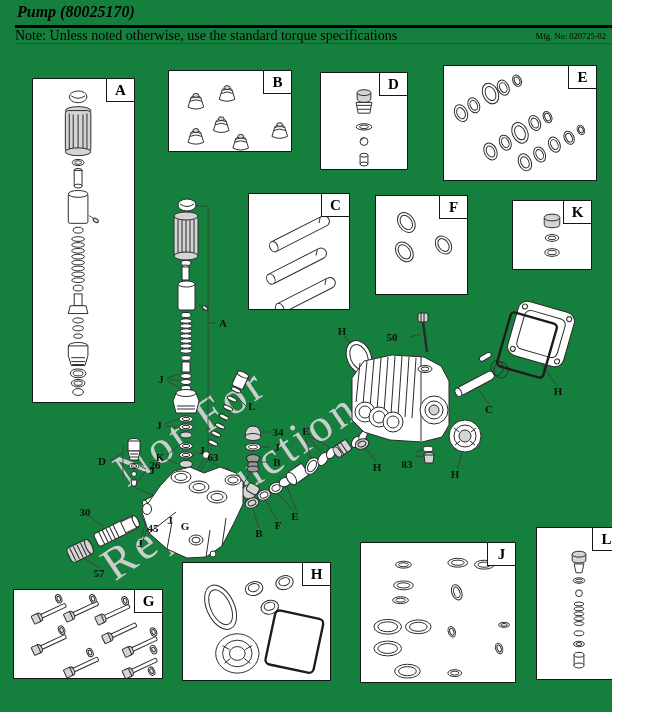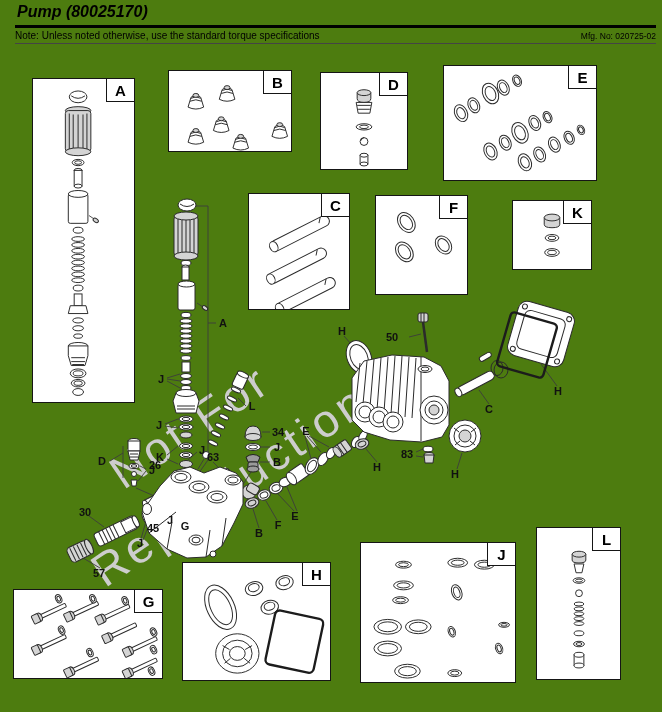--- a/index.html
+++ b/index.html
@@ -1,21 +1,21 @@
 <!DOCTYPE html>
 <html><head>
 <meta charset="utf-8">
 <style>
   html,body{margin:0;padding:0;background:#fff;}
-  .page{position:relative;width:662px;height:712px;background:#4d7c0f;overflow:hidden;
-        font-family:Liberation Sans, sans-serif;color:#000;}
+  .page{position:relative;width:612px;height:712px;background:#15803d;overflow:hidden;
+        font-family:Liberation Serif, serif;color:#000;}
   
   .title{position:absolute;left:17px;top:3px;font-size:16px;font-weight:bold;font-style:italic;z-index:5;}
   .rule-thick{position:absolute;left:15px;top:25px;width:641px;height:3px;background:#000;z-index:5;}
-  .note{position:absolute;left:15px;top:30px;font-size:10px;line-height:12px;z-index:5;}
+  .note{position:absolute;left:15px;top:30px;font-size:14px;line-height:12px;z-index:5;}
   .mfg{position:absolute;right:6px;top:30px;font-size:8.5px;line-height:12px;z-index:5;}
   .rule-thin{position:absolute;left:15px;top:43px;width:641px;height:1px;background:#444;z-index:5;}
   
   .watermark{position:absolute;left:-70px;top:385px;width:560px;transform:rotate(-34deg);
              color:#cdcdcd;font-size:46px;letter-spacing:4px;line-height:1.55;text-align:center;z-index:1;}
   .watermark span{display:block;white-space:nowrap;}
   
   .pbox{position:absolute;border:1.5px solid #151515;background:#fff;box-sizing:border-box;z-index:3;}
   .pbox svg{position:absolute;left:0;top:0;width:100%;height:100%;}
   .tab{position:absolute;top:0;right:0;width:27px;height:22px;border-left:1.5px solid #151515;
@@ -631,19 +631,19 @@
   <span class="callout" style="left:85px;top:512px;">30</span>
   <span class="callout" style="left:140px;top:543px;">J</span>
   <span class="callout" style="left:99px;top:573px;">57</span>
   <span class="callout" style="left:185px;top:526px;">G</span>
   <span class="callout" style="left:259px;top:533px;">B</span>
   <span class="callout" style="left:278px;top:525px;">F</span>
   <span class="callout" style="left:295px;top:516px;">E</span>
   <span class="callout" style="left:306px;top:431px;">E</span>
   <span class="callout" style="left:342px;top:331px;">H</span>
   <span class="callout" style="left:392px;top:337px;">50</span>
-  <span class="callout" style="left:407px;top:454px;">83</span>
+  <span class="callout" style="left:407px;top:464px;">83</span>
   <span class="callout" style="left:377px;top:467px;">H</span>
   <span class="callout" style="left:455px;top:474px;">H</span>
   <span class="callout" style="left:558px;top:391px;">H</span>
   <span class="callout" style="left:489px;top:409px;">C</span>
 
 </div>
 
 </body></html>

